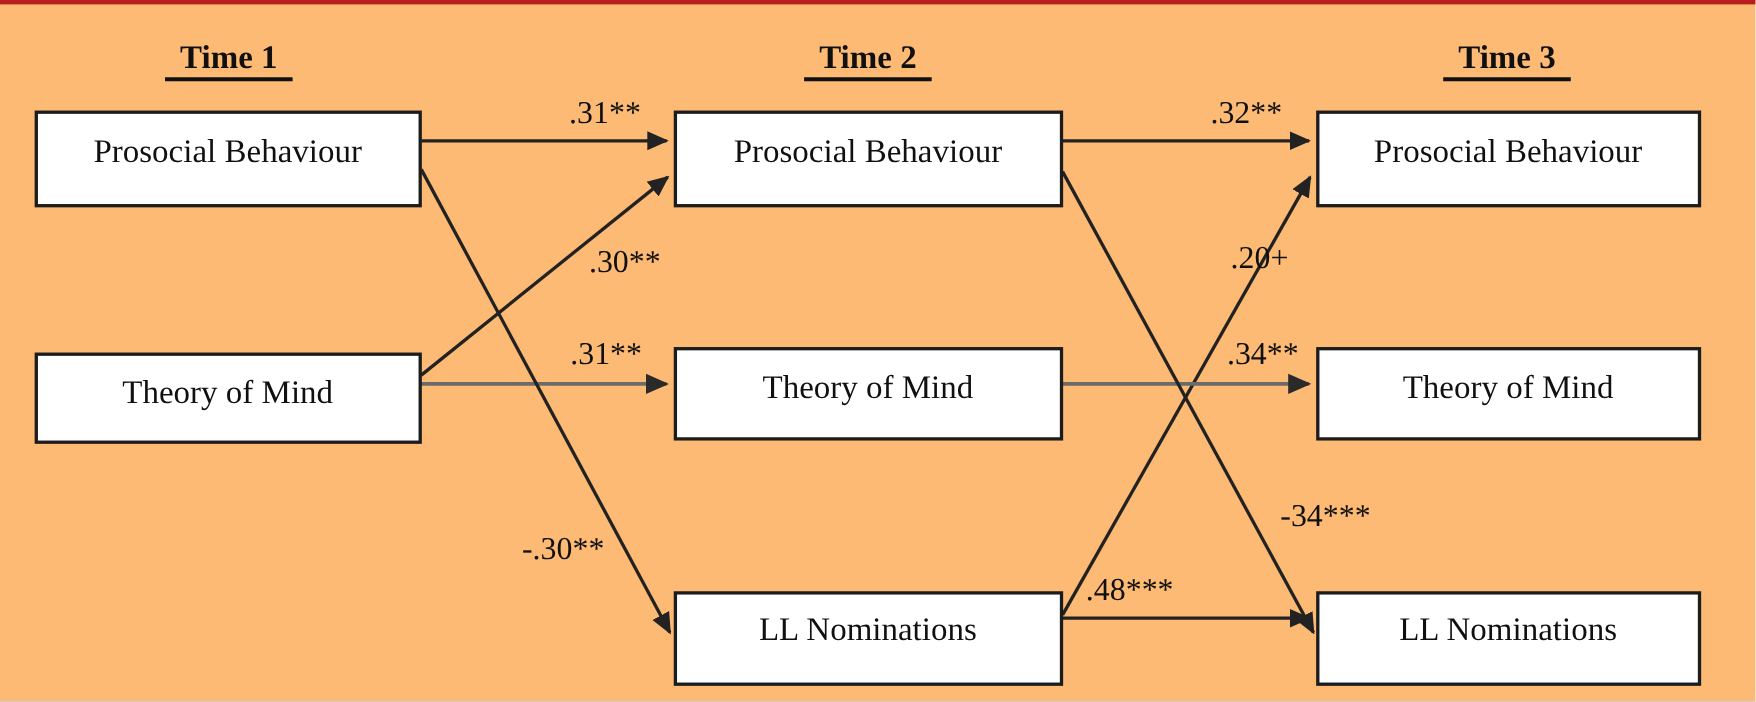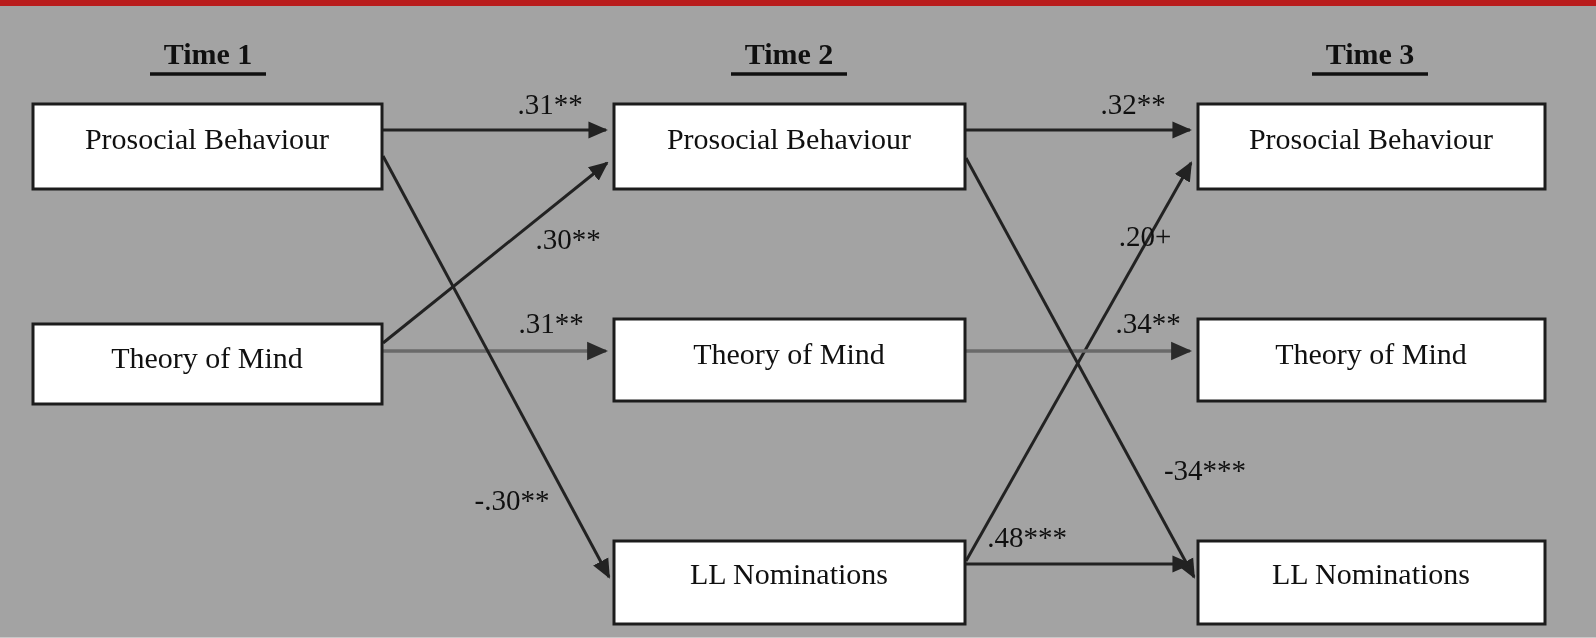--- a/index.html
+++ b/index.html
@@ -7,23 +7,23 @@
     padding: 0;
     background: #ffffff;
   }
   body {
     font-family: "Liberation Serif", "DejaVu Serif", serif;
   }
   #figure {
     position: relative;
     width: 1596px;
     height: 638px;
-    background: #a3a3a3;
+    background: #fdba74;
     overflow: hidden;
-    border-top: 6px solid #b91c1c;
+    border-top: 4px solid #b91c1c;
     border-bottom: 1px solid #c8c8c8;
     box-sizing: border-box;
   }
   #diagram-svg {
     display: block;
     width: 1596px;
     height: 638px;
   }
   .col-header {
     font-family: "Liberation Serif", "DejaVu Serif", serif;

